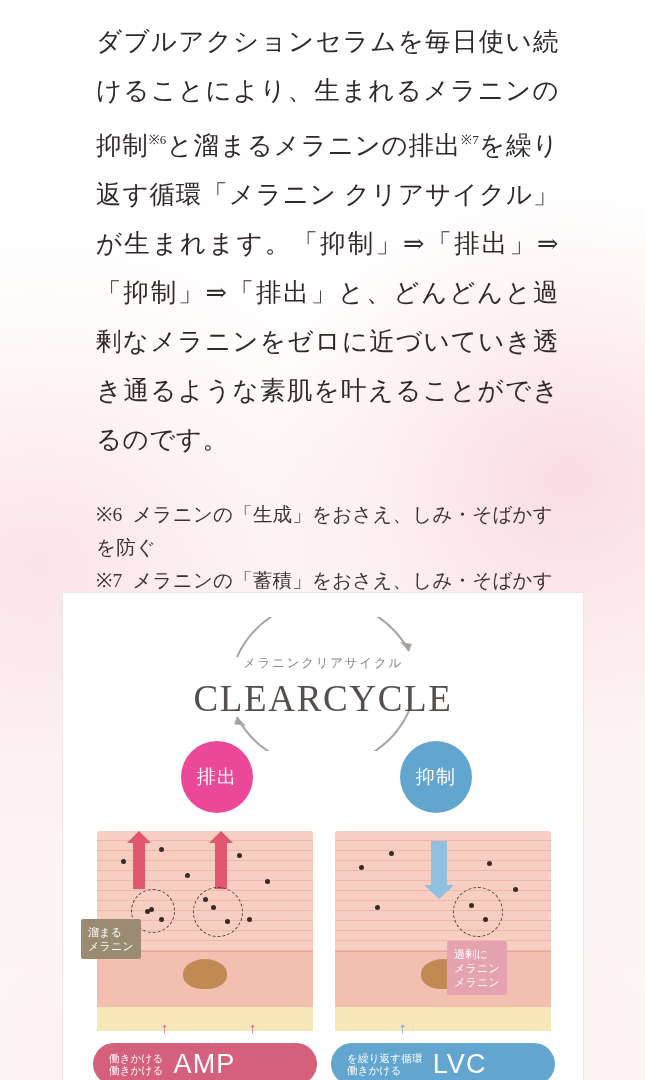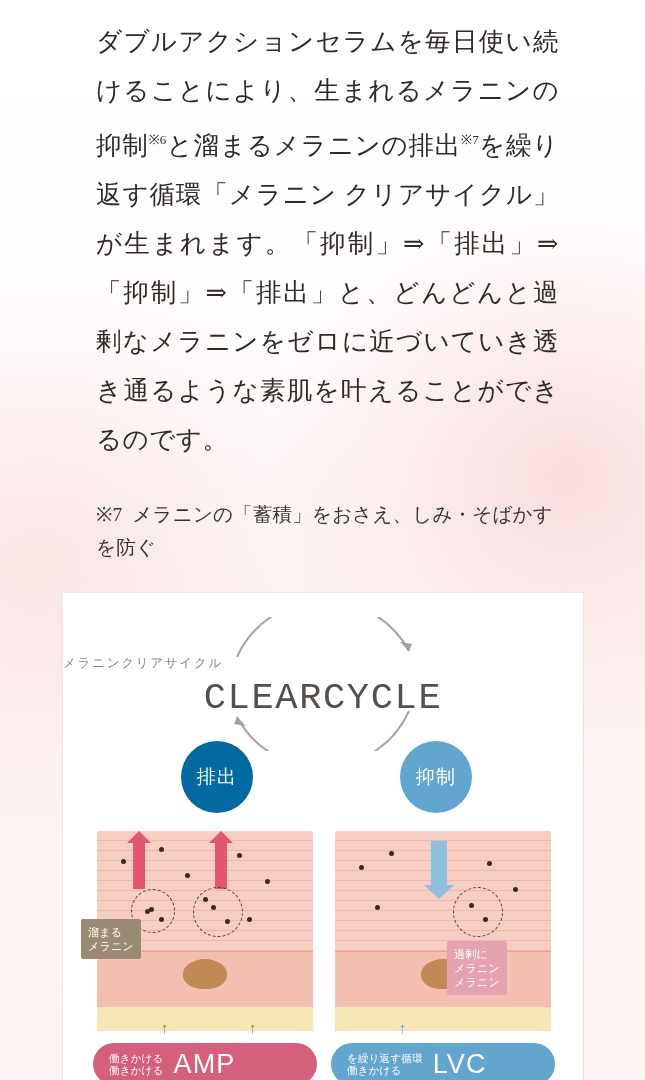--- a/index.html
+++ b/index.html
@@ -94,52 +94,53 @@
     left: 50%;
     transform: translateX(-50%);
   }
   .arc-top { top: 24px; }
   .arc-bottom { top: 114px; }
 
   .fig-sub {
     position: absolute;
     top: 62px;
     left: 0; right: 0;
+    text-align: center;
     font-family: "Liberation Sans", sans-serif;
     font-size: 12.5px;
     letter-spacing: 0.14em;
     color: #8c8582;
   }
   .fig-title {
     position: absolute;
     top: 84px;
     left: 0; right: 0;
     text-align: center;
-    font-family: Liberation Mono, monospace;
+    font-family: Liberation Serif, serif;
     font-size: 37px;
     font-weight: 400;
     letter-spacing: 0.045em;
     color: #56504d;
   }
 
   
   .badge {
     position: absolute;
     width: 72px;
     height: 72px;
     border-radius: 50%;
     display: flex;
     align-items: center;
     justify-content: center;
     color: #ffffff;
     font-size: 19px;
     letter-spacing: 0.06em;
     font-family: "Liberation Serif", serif;
   }
-  .badge-left  { left: 118px; top: 148px; background: #0369a1; }
+  .badge-left  { left: 118px; top: 148px; background: #ec4899; }
   .badge-right { left: 337px; top: 148px; background: #62a6cf; justify-content: center; }
 
   
   .skin {
     position: absolute;
     top: 238px;
     width: 216px;
     height: 200px;
   }
   .skin-left  { left: 34px; }
@@ -272,20 +273,23 @@
 <div class="bg-wash"></div>
 
 <div class="page">
 
   <section class="body-copy">
     <p><span>ダブルアクションセラムを毎日使い続けることにより、生まれるメラニンの抑制</span><span class="sup">※6</span><span>と溜まるメラニンの排出</span><span class="sup">※7</span><span>を繰り返す循環「メラニン クリアサイクル」が生まれます。「抑制」⇒「排出」⇒「抑制」⇒「排出」と、どんどんと過剰なメラニンをゼロに近づいていき透き通るような素肌を叶えることができるのです。</span></p>
   </section>
 
   <section class="footnotes">
     <div class="footnote">
+      <span class="fn-mark">※6</span><span class="fn-wrap">メラニンの「生成」をおさえ、しみ・そばかすを防ぐ</span>
+    </div>
+    <div class="footnote">
       <span class="fn-mark">※7</span><span class="fn-wrap">メラニンの「蓄積」をおさえ、しみ・そばかすを防ぐ</span>
     </div>
   </section>
 
   <div class="figure-card">
     <div class="fig-inner">
 
       <svg class="arc-top" width="200" height="44" viewBox="0 0 200 44">
         <path d="M14 40 A 96 96 0 0 1 186 34" fill="none" stroke="#a9a09c" stroke-width="2"></path>
         <path d="M186 34 l -9 -9 l 12 2 z" fill="#a9a09c"></path>

